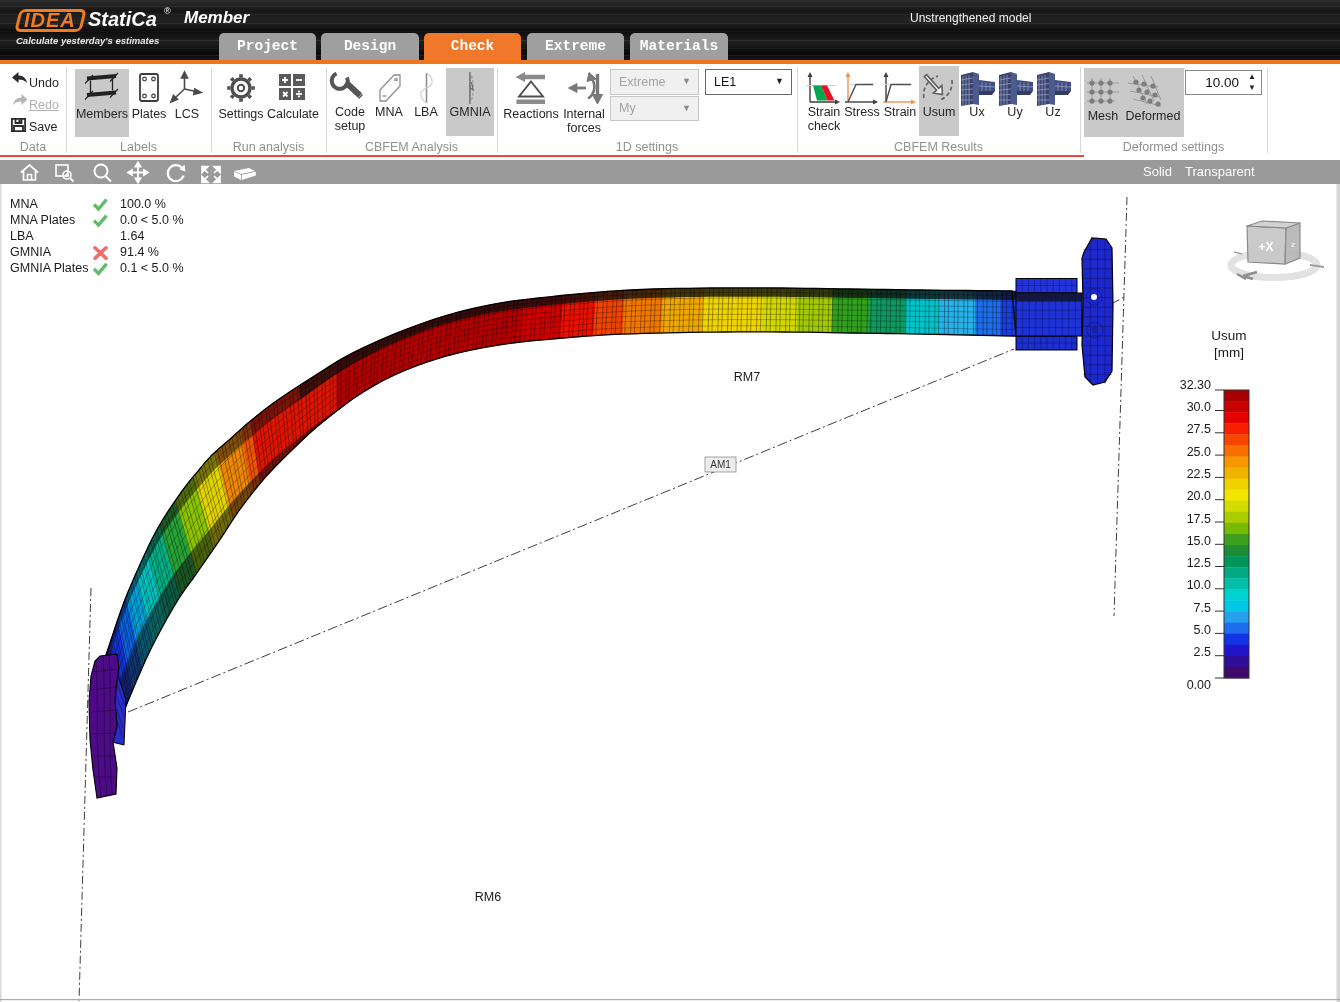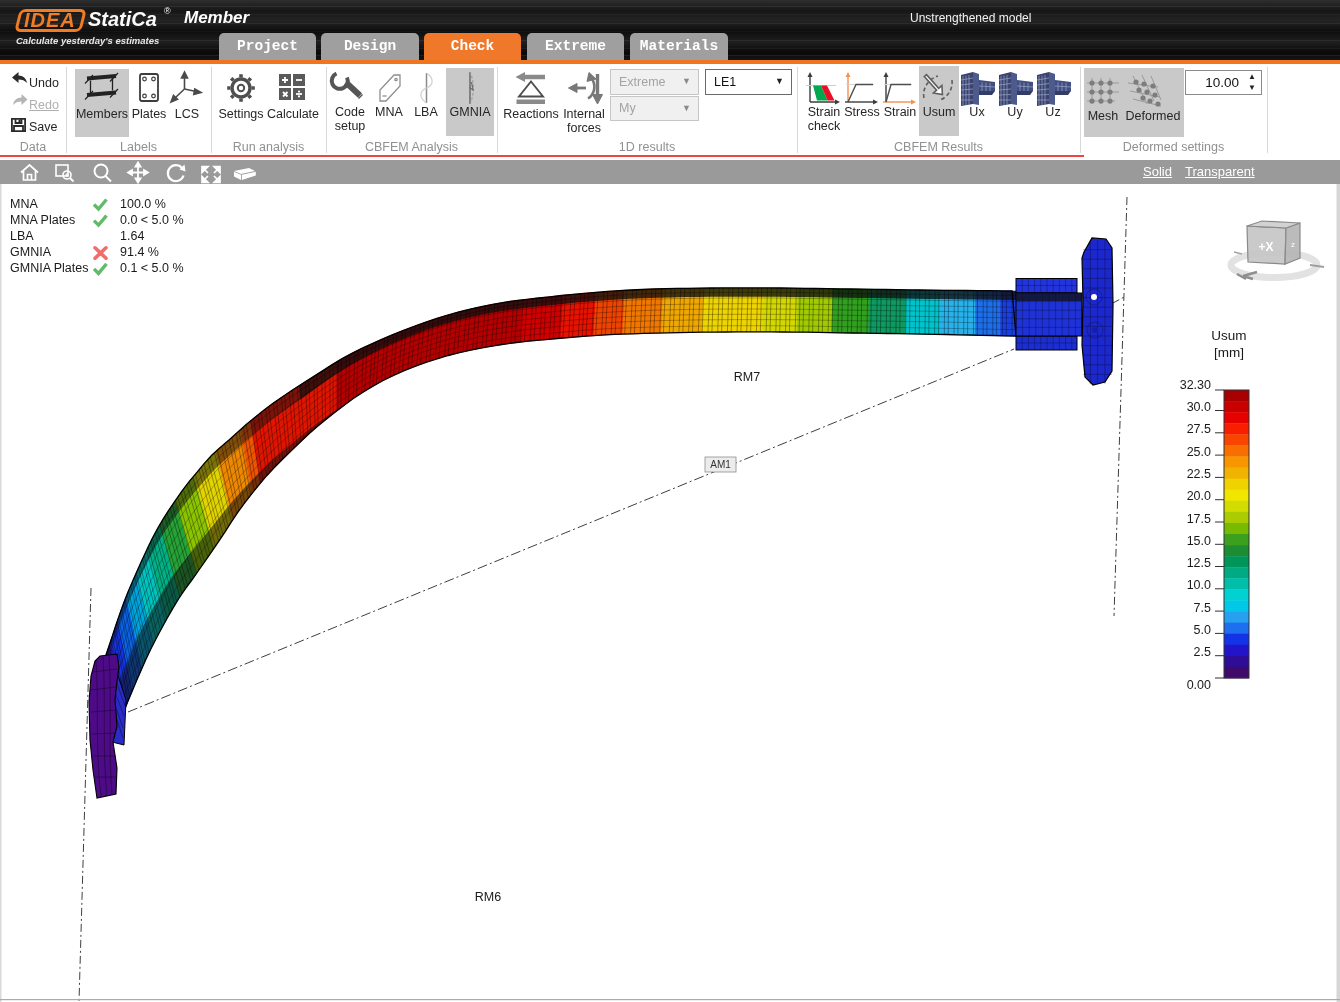--- a/index.html
+++ b/index.html
@@ -19,21 +19,21 @@
 #orange-strip { position:absolute; left:0; top:60px; width:1340px; height:4px; background:#f0751f; }
 #ribbon { position:absolute; left:0; top:64px; width:1084px; height:93px; background:#fff; border-bottom:2px solid #ef4444; }
 .sep { position:absolute; top:3px; height:86px; width:1px; background:#d8d8d8; }
 .seclab { position:absolute; top:76px; font-size:12.5px; color:#909090; text-align:center; }
 .btnlab { position:absolute; font-size:12.5px; color:#262626; text-align:center; }
 .graybg { position:absolute; background:#c9c9c9; }
 .drop { position:absolute; font-size:12.5px; }
 .drop.dis { background:#f0f0f0; border:1px solid #c6c6c6; color:#a3a3a3; }
 .drop.en { background:#fff; border:1px solid #6a6a6a; color:#111; }
 #toolbar { position:absolute; left:0; top:160px; width:1340px; height:24px; background:#9a9a9a; }
-.tbtxt { position:absolute; top:4px; font-size:13px; color:#fff;text-decoration:underline; }
+.tbtxt { position:absolute; top:4px; font-size:13px; color:#fff; }
 #viewport { position:absolute; left:0; top:184px; width:1340px; height:818px; background:#fff; }
 </style>
 </head>
 <body>
 <div id="header">
   <div class="streak" style="top:6px"></div>
   <div class="streak" style="top:14px;opacity:.6"></div>
   <div class="streak" style="top:23px"></div>
   <div class="streak" style="top:31px;opacity:.5"></div>
   <div class="streak" style="top:40px"></div>
@@ -275,21 +275,21 @@
   <div class="drop en" style="left:1185px;top:6px;width:77px;height:25px;border-color:#8a8a8a;">
       <span style="position:absolute;right:22px;top:4px;font-size:13.5px;">10.00</span>
       <span style="position:absolute;right:5px;top:1px;font-size:8px;color:#222;">▲</span>
       <span style="position:absolute;right:5px;top:12px;font-size:8px;color:#222;">▼</span>
     </div>
 
   <div class="seclab" style="left:0px;width:66px;">Data</div>
   <div class="seclab" style="left:66px;width:145px;">Labels</div>
   <div class="seclab" style="left:211px;width:115px;">Run analysis</div>
   <div class="seclab" style="left:326px;width:171px;">CBFEM Analysis</div>
-  <div class="seclab" style="left:497px;width:300px;">1D results</div>
+  <div class="seclab" style="left:497px;width:300px;">1D settings</div>
   <div class="seclab" style="left:797px;width:283px;">CBFEM Results</div>
   <div class="seclab" style="left:1080px;width:187px;">Deformed settings</div>
 </div>
 <div id="toolbar">
   <svg width="270" height="24" viewBox="0 0 270 24" style="position:absolute;left:0;top:0">
 
     <g stroke="#fff" stroke-width="1.7" fill="none">
       <path d="M21,12.5 L29.5,5 L38,12.5 M23.5,11 L23.5,20 L35.5,20 L35.5,11"></path>
       <path d="M27.5,20 L27.5,14.5 L31.5,14.5 L31.5,20"></path>
     </g>

